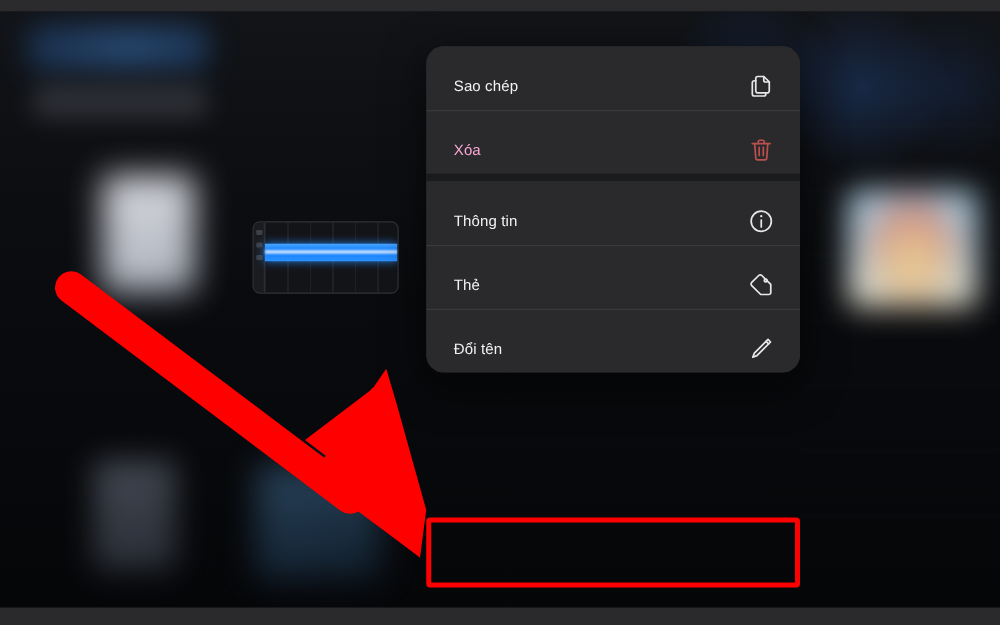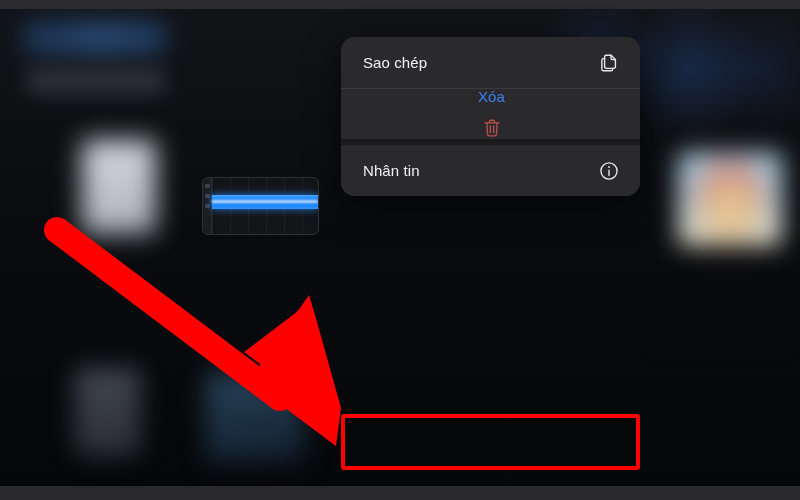--- a/index.html
+++ b/index.html
@@ -148,33 +148,33 @@
     background: #2a2a2c;
     box-shadow: 0 10px 34px rgba(0,0,0,.65);
   }
   .menu-group { background: #2a2a2c; }
   .menu-gap { height: 6px; background: #1a1b1d; }
 
   .menu-item {
     position: relative;
     display: flex; align-items: center; justify-content: space-between;
     height: 51px;
-    padding: 0 20px 0 22px;
+    padding: 12px 20px 0 22px;
     color: #f2f2f4;
-    font-size: 15px;
+    font-size: 12px;
     letter-spacing: .1px;
     cursor: pointer;
   }
   .menu-item + .menu-item::before {
     content: "";
     position: absolute; left: 0; right: 0; top: 0; height: 1px;
     background: #3a3a3d;
   }
   .menu-item .label { white-space: nowrap; }
-  .menu-item.destructive { color: #3b82f6; flex-direction: column; }
+  .menu-item.destructive { color: #f9a8d4; }
   .menu-item .ic { width: 22px; height: 22px; flex: 0 0 22px; opacity: .95; }
   .menu-item .ic svg { display: block; width: 22px; height: 22px; }
 
   
   #highlight-box {
     position: absolute;
     left: 341px; top: 414px;
     width: 299px; height: 56px;
     border: 4px solid #ff0000;
     border-radius: 3px;
@@ -241,31 +241,49 @@
         </span>
       </div>
 
     </div>
 
     <div class="menu-gap"></div>
 
     <div class="menu-group">
 
       <div class="menu-item">
-        <span class="label">Nhân tin</span>
+        <span class="label">Thông tin</span>
         <span class="ic">
           <svg viewBox="0 0 24 24" fill="none" stroke="#f2f2f4" stroke-width="1.5" stroke-linecap="round" stroke-linejoin="round">
             <circle cx="12" cy="12" r="8.8"></circle>
             <path d="M12 11v6"></path>
             <circle cx="12" cy="7.6" r="1" fill="#f2f2f4" stroke="none"></circle>
           </svg>
         </span>
       </div>
 
-
+      <div class="menu-item">
+        <span class="label">Thẻ</span>
+        <span class="ic">
+          <svg viewBox="0 0 24 24" fill="none" stroke="#f2f2f4" stroke-width="1.5" stroke-linecap="round" stroke-linejoin="round">
+            <path d="M20.3 11.5 12.5 3.7H5.3a1.6 1.6 0 0 0-1.6 1.6v7.2l7.8 7.8a1.9 1.9 0 0 0 2.7 0l6.1-6.1a1.9 1.9 0 0 0 0-2.7Z" transform="rotate(180 12 12)"></path>
+            <circle cx="15.9" cy="8.1" r="1.25"></circle>
+          </svg>
+        </span>
+      </div>
+
+      <div class="menu-item">
+        <span class="label">Đổi tên</span>
+        <span class="ic">
+          <svg viewBox="0 0 24 24" fill="none" stroke="#f2f2f4" stroke-width="1.5" stroke-linecap="round" stroke-linejoin="round">
+            <path d="M17.9 3.9 20.1 6.1 8.2 18 4.6 19.4 6 15.8Z"></path>
+            <path d="M16.2 5.6 18.4 7.8"></path>
+          </svg>
+        </span>
+      </div>
 
 
     </div>
   </div>
 
   <div id="highlight-box"></div>
 
   <svg id="arrow" viewBox="0 0 800 500">
     <line x1="57" y1="230" x2="280" y2="398" stroke="#ff0000" stroke-width="26" stroke-linecap="round"></line>
     <polygon points="336,446 261,390 273,374 244,352 298,311 309,295 317,322 341,408" fill="#ff0000"></polygon>

